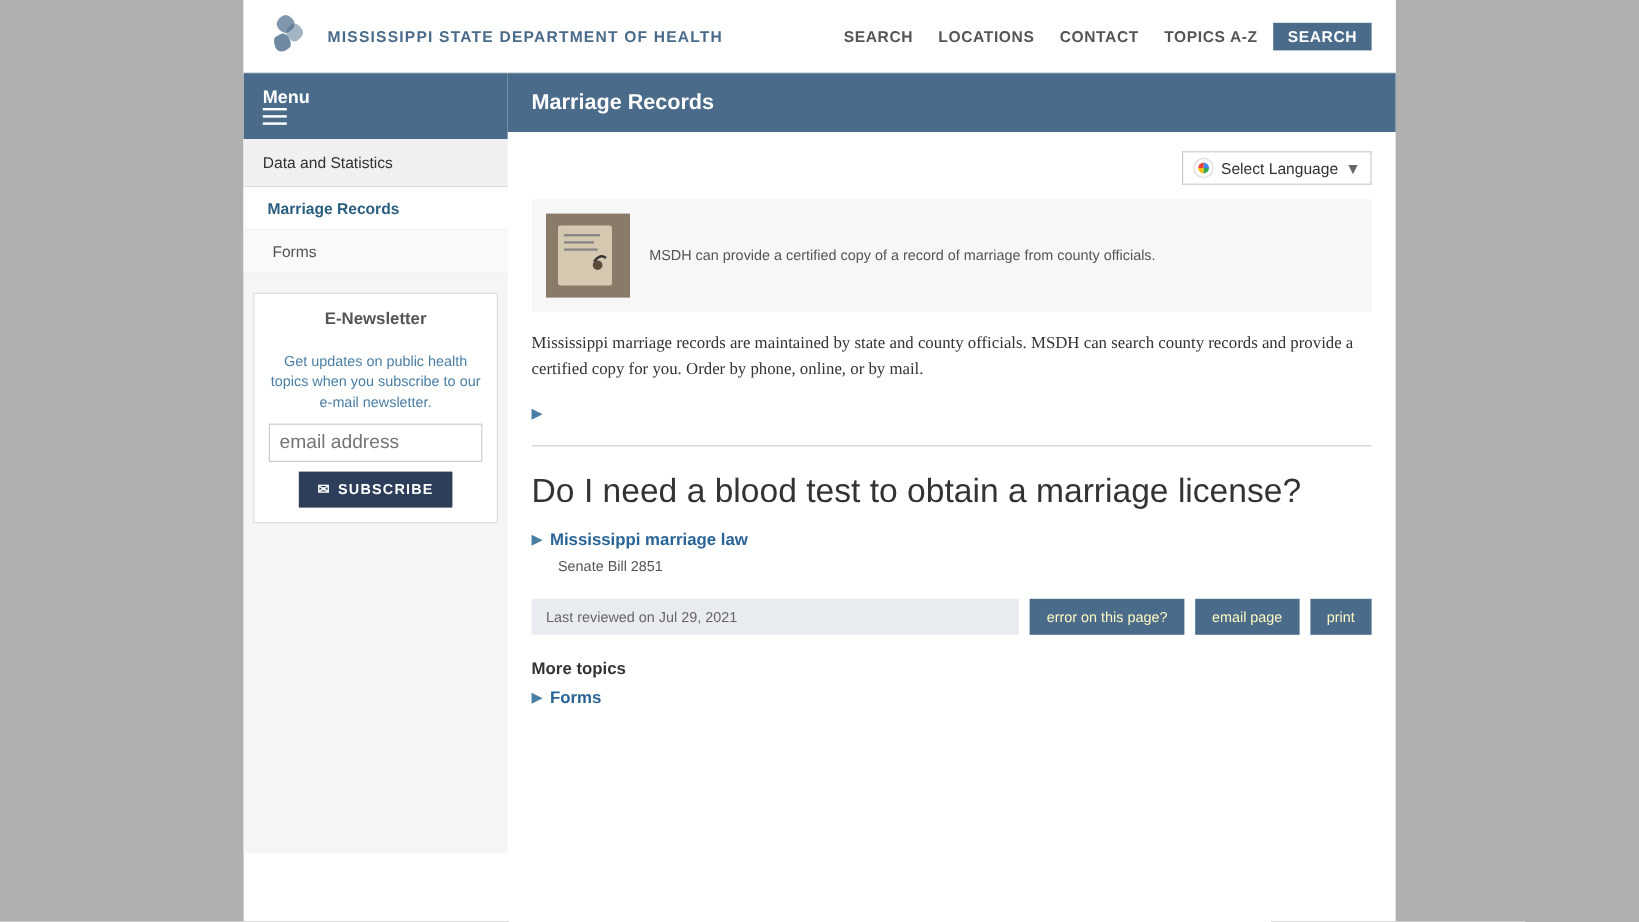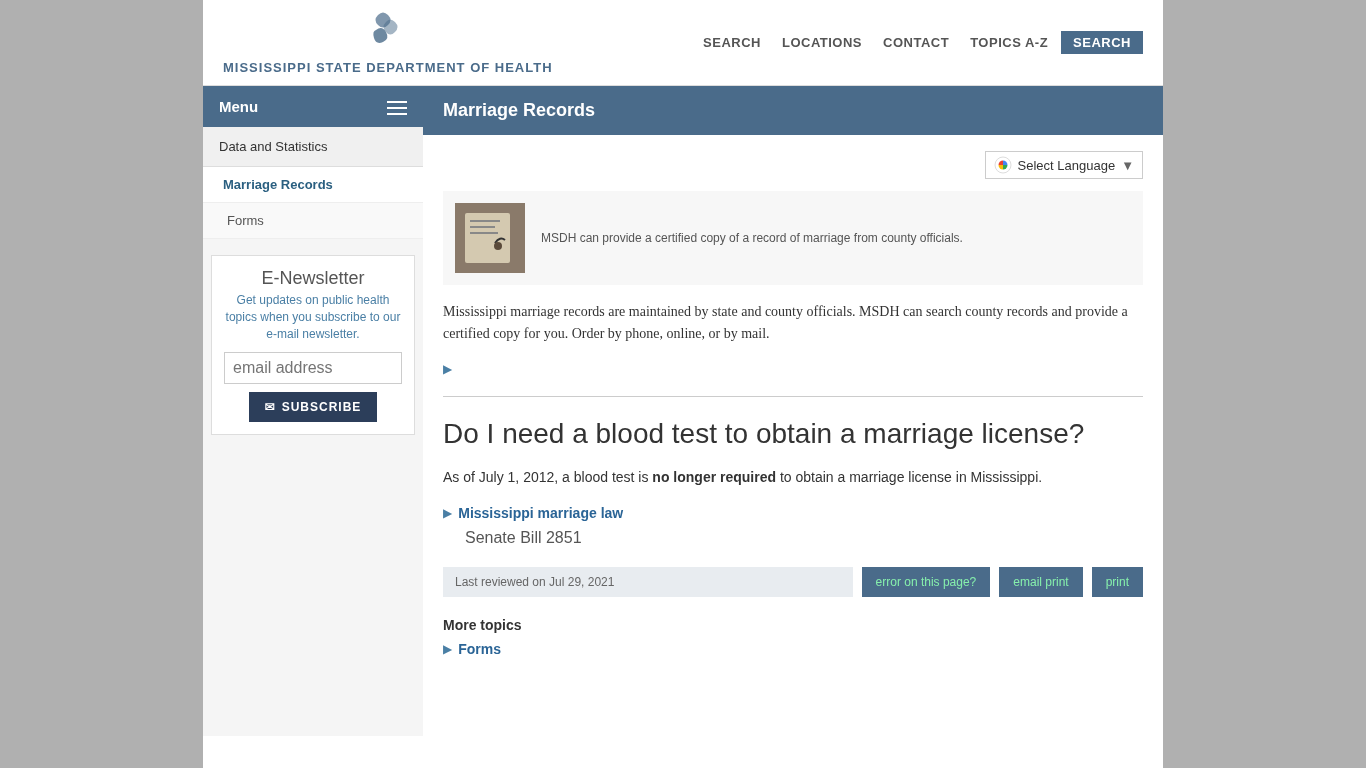--- a/index.html
+++ b/index.html
@@ -18,21 +18,20 @@
       padding: 10px 20px;
       display: flex;
       align-items: center;
       justify-content: space-between;
       border-bottom: 1px solid #ddd;
     }
     .logo-area {
       display: flex;
       align-items: center;
       gap: 10px;
-      flex-direction: column;
     }
     .logo-icon {
       width: 40px;
       height: 40px;
       color: #4a6b8a;
     }
     .logo-text {
       font-size: 13px;
       color: #4a6b8a;
       font-variant: small-caps;
@@ -69,25 +68,26 @@
     .sidebar {
       width: 220px;
       flex-shrink: 0;
       background: #f5f5f5;
     }
     .sidebar-menu-bar {
       background: #4a6b8a;
       color: #fff;
       padding: 12px 16px;
       display: flex;
-      align-items: flex-end;
+      align-items: flex-start;
       justify-content: space-between;
       font-size: 15px;
       font-weight: bold;
       cursor: pointer;
+      flex-direction: column;
     }
     .hamburger {
       display: flex;
       flex-direction: column;
       gap: 4px;
     }
     .hamburger span {
       display: block;
       width: 20px;
       height: 2px;
@@ -127,24 +127,24 @@
 
     
     .enewsletter-box {
       margin: 16px 8px;
       padding: 12px;
       background: #fff;
       border: 1px solid #ddd;
       text-align: center;
     }
     .enewsletter-box h3 {
-      font-size: 18px;
+      font-size: 14px;
       color: #555;
-      margin-bottom: 3px;
-      font-weight: normal;
+      margin-bottom: 20px;
+      font-weight: bold;
     }
     .enewsletter-box p {
       font-size: 12px;
       color: #4a7fa5;
       line-height: 1.4;
       margin-bottom: 10px;
     }
     .enewsletter-box input {
       width: 100%;
       padding: 6px 8px;
@@ -280,21 +280,21 @@
     }
 
     .blood-test-text {
       font-size: 14px;
       color: #333;
       line-height: 1.6;
       margin-bottom: 16px;
     }
 
     .subtitle-text {
-      font-size: 16px;
+      font-size: 12px;
       color: #555;
       margin-left: 22px;
       margin-top: 2px;
     }
 
     
     .footer-row {
       display: flex;
       align-items: center;
       gap: 9px;
@@ -302,21 +302,21 @@
     }
     .last-reviewed {
       background: #e8ecf0;
       padding: 8px 12px;
       font-size: 12px;
       color: #666;
       flex: 1;
     }
     .footer-btn {
       background: #4a6b8a;
-      color: #86efac;
+      color: #fef9c3;
       border: none;
       padding: 8px 14px;
       font-size: 12px;
       cursor: pointer;
     }
 
     
     .more-topics {
       margin-top: 20px;
     }
@@ -414,34 +414,31 @@
         <p class="body-text">Mississippi marriage records are maintained by state and county officials. MSDH can search county records and provide a certified copy for you. Order by phone, online, or by mail.</p>
 
         <div class="link-item">
           <span class="link-arrow">▶</span>
         </div>
 
         <hr class="divider">
 
         <h2 class="section-heading">Do I need a blood test to obtain a marriage license?</h2>
 
-        <p class="blood-test-text">
-          <span>As of July 1, 2012, a blood test is </span><strong>no longer required</strong><span> to obtain a marriage license in Mississippi.</span>
-        </p>
 
         <div class="link-item">
           <span class="link-arrow">▶</span>
           <a href="#" class="content-link">Mississippi marriage law</a>
         </div>
         <div class="subtitle-text">Senate Bill 2851</div>
 
         <div class="footer-row">
           <div class="last-reviewed">Last reviewed on Jul 29, 2021</div>
           <button class="footer-btn">error on this page?</button>
-          <button class="footer-btn">email print</button>
+          <button class="footer-btn">email page</button>
           <button class="footer-btn">print</button>
         </div>
 
         <div class="more-topics">
           <div class="more-topics-title">More topics</div>
           <div class="link-item">
             <span class="link-arrow">▶</span>
             <a href="#" class="content-link">Forms</a>
           </div>
         </div>

